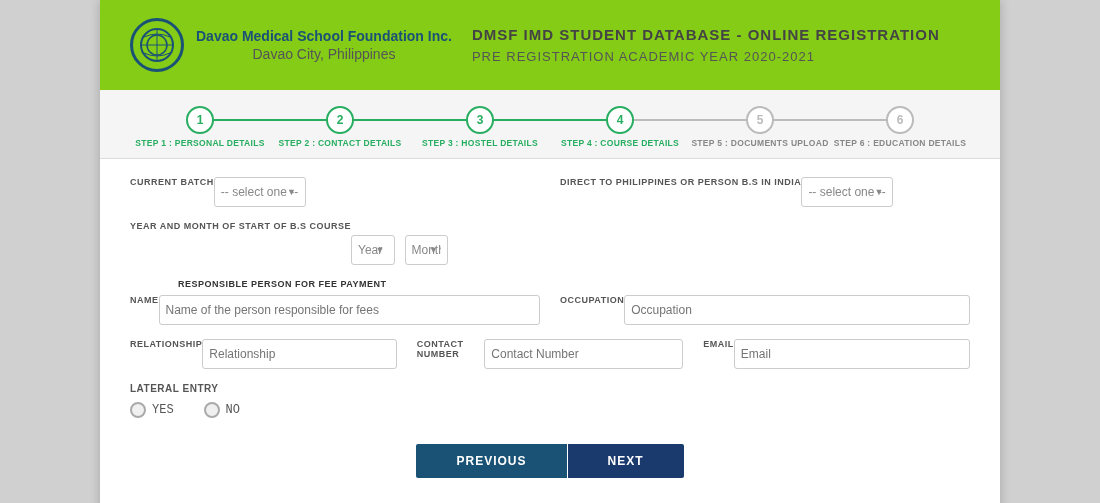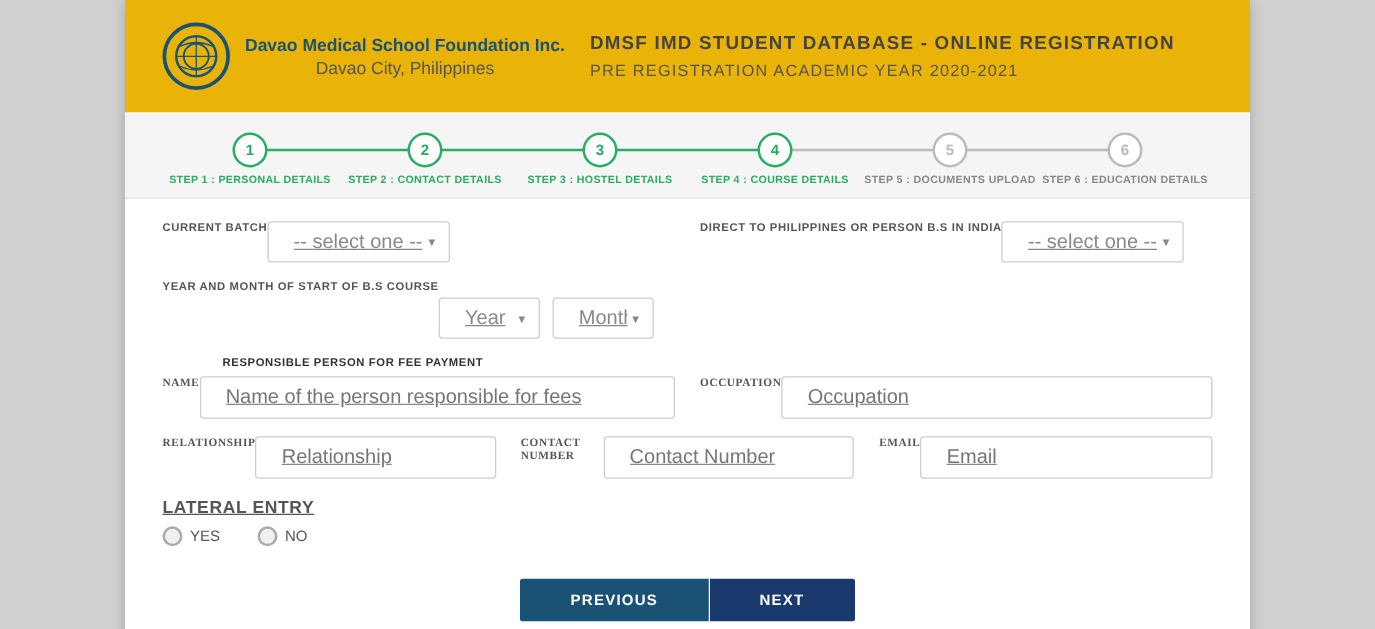--- a/index.html
+++ b/index.html
@@ -12,21 +12,21 @@
       min-height: 503px;
       width: 1100px;
     }
     .page-wrapper {
       width: 900px;
       background: #fff;
       box-shadow: 0 0 10px rgba(0,0,0,0.2);
     }
     
     .header {
-      background: #eab308;
+      background: #84cc16;
       padding: 18px 30px;
       display: flex;
       align-items: center;
       gap: 20px;
     }
     .logo-area {
       display: flex;
       align-items: center;
       gap: 12px;
       min-width: 200px;
@@ -143,28 +143,27 @@
       font-size: 9px;
       font-weight: bold;
       color: #555;
       letter-spacing: 0.5px;
       margin-bottom: 5px;
     }
     .form-select, .form-input {
       width: 100%;
       border: 1px solid #ccc;
       border-radius: 3px;
-      padding: 7px 20px;
-      font-size: 16px;
+      padding: 7px 6px;
+      font-size: 12px;
       color: #888;
       background: #fff;
       appearance: none;
       -webkit-appearance: none;
       outline: none;
-      text-decoration: underline;
     }
     .select-wrapper {
       position: relative;
     }
     .select-wrapper::after {
       content: '▼';
       font-size: 9px;
       color: #888;
       position: absolute;
       right: 10px;
@@ -178,37 +177,36 @@
       color: #333;
       letter-spacing: 0.5px;
       margin-bottom: 6px;
     }
     .sub-label {
       font-size: 9px;
       font-weight: bold;
       color: #555;
       letter-spacing: 0.5px;
       margin-bottom: 5px;
-      font-family: Liberation Serif, serif;
     }
     .lateral-section {
       margin-bottom: 16px;
     }
     .lateral-label {
-      font-size: 14px;
+      font-size: 10px;
       font-weight: bold;
       color: #555;
       letter-spacing: 0.5px;
       margin-bottom: 8px;
-      text-decoration: underline;
     }
     .radio-group {
       display: flex;
       gap: 30px;
       align-items: center;
+      font-family: Liberation Mono, monospace;
     }
     .radio-item {
       display: flex;
       align-items: center;
       gap: 6px;
       font-size: 12px;
       color: #555;
     }
     .radio-circle {
       width: 16px;

